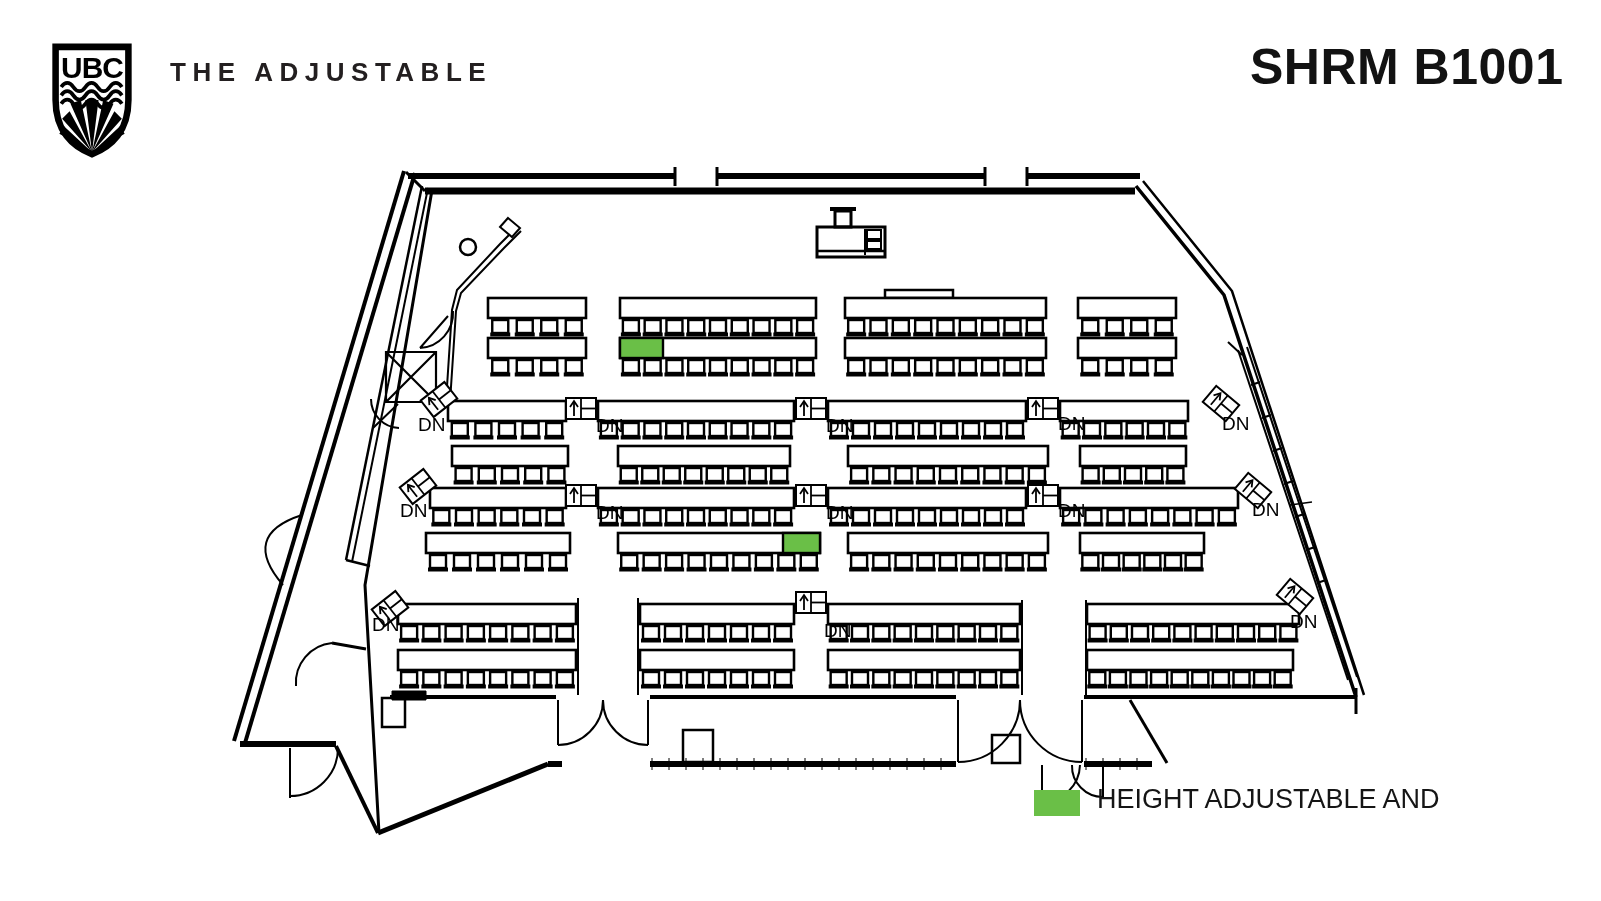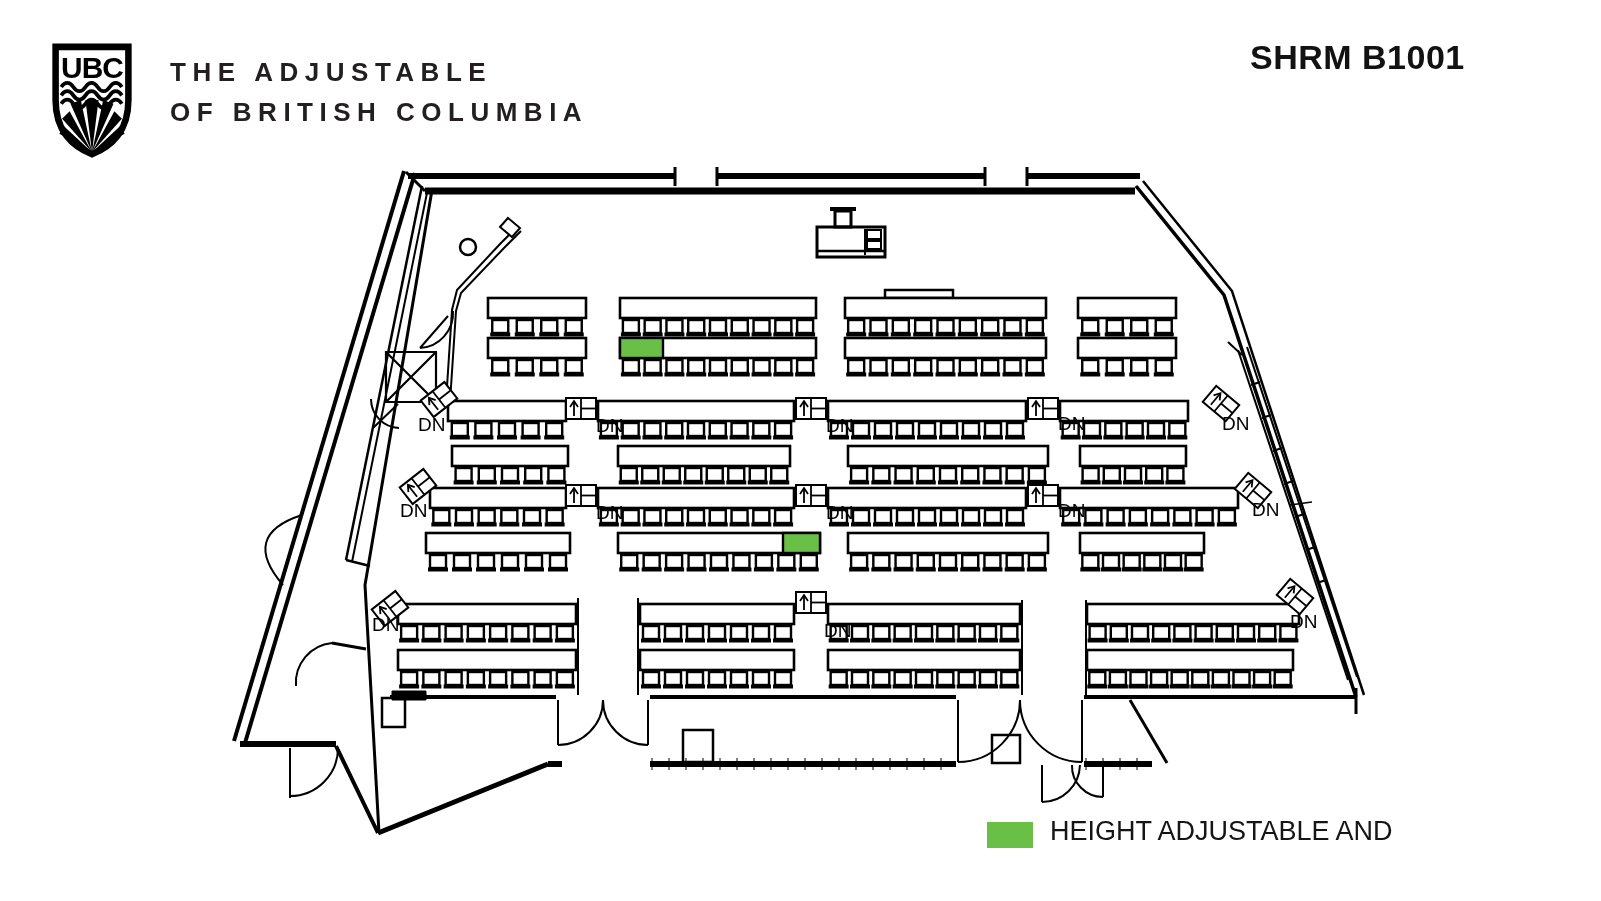--- a/index.html
+++ b/index.html
@@ -1,24 +1,24 @@
 <!DOCTYPE html>
 <html><head>
 <meta charset="utf-8">
 <style>
   html,body{margin:0;padding:0;background:#fff;}
   .page{position:relative;width:1601px;height:901px;background:#fff;overflow:hidden;
         font-family:"Liberation Sans",sans-serif;color:#231f20;text-decoration:underline;}
   .logo{position:absolute;left:50px;top:40px;width:84px;height:122px;}
   .brand{position:absolute;left:170px;top:52px;font-size:26px;font-weight:700;
          letter-spacing:6.5px;line-height:40px;white-space:nowrap;}
-  .title{position:absolute;left:1250px;top:38px;font-size:34px;font-weight:600;
+  .title{position:absolute;left:1250px;top:38px;font-size:50px;font-weight:600;
          letter-spacing:0.5px;color:#121212;white-space:nowrap;}
   .plan{position:absolute;left:0;top:0;width:1601px;height:901px;}
-  .legend{position:absolute;left:987px;top:782px;display:flex;align-items:center;margin-top:32px;}
+  .legend{position:absolute;left:1034px;top:782px;display:flex;align-items:center;}
   .legend .swatch{width:46px;height:26px;margin-top:8px;flex:0 0 auto;}
   .legend .text{margin-left:17px;font-size:27px;line-height:34px;color:#151515;white-space:nowrap;}
 </style>
 </head>
 <body>
 
 <div class="page">
 
   <svg class="logo" viewBox="0 0 90 126">
     <path d="M6,5 H84 V62 C84,95 66,112 45,120 C24,112 6,95 6,62 Z" fill="#ffffff" stroke="#000000" stroke-width="7"></path>
@@ -27,21 +27,20 @@
       <path d="M12,48 c4,-6 9,-6 13,0 c4,6 9,6 13,0 c4,-6 9,-6 13,0 c4,6 9,6 13,0 c4,-6 9,-6 13,0"></path>
       <path d="M12,57 c4,-6 9,-6 13,0 c4,6 9,6 13,0 c4,-6 9,-6 13,0 c4,6 9,6 13,0 c4,-6 9,-6 13,0"></path>
       <path d="M12,66 c4,-6 9,-6 13,0 c4,6 9,6 13,0 c4,-6 9,-6 13,0 c4,6 9,6 13,0 c4,-6 9,-6 13,0"></path>
     </g>
     <path fill="#000000" d="M45,118 L38,62 L52,62 Z M45,118 L22,66 L33,62 Z M45,118 L68,66 L57,62 Z
              M45,118 L13,82 L21,74 Z M45,118 L77,82 L69,74 Z M45,118 L10,98 L15,90 Z M45,118 L80,98 L75,90 Z"></path>
   </svg>
 
   <div class="brand">
     <div>THE ADJUSTABLE</div>
-    <div>OF BRITISH COLUMBIA</div>
   </div>
 
   <div class="title">SHRM B1001</div>
 
   <svg id="plan" class="plan" viewBox="0 0 1601 901">
       <polyline points="425,191 1135,191" fill="none" stroke="#000000" stroke-width="7"></polyline>
       <polyline points="408,176 675,176" fill="none" stroke="#000000" stroke-width="6"></polyline>
       <polyline points="717,176 985,176" fill="none" stroke="#000000" stroke-width="6"></polyline>
       <polyline points="1027,176 1140,176" fill="none" stroke="#000000" stroke-width="6"></polyline>
       <polyline points="675,167 675,186" fill="none" stroke="#000000" stroke-width="3"></polyline>

